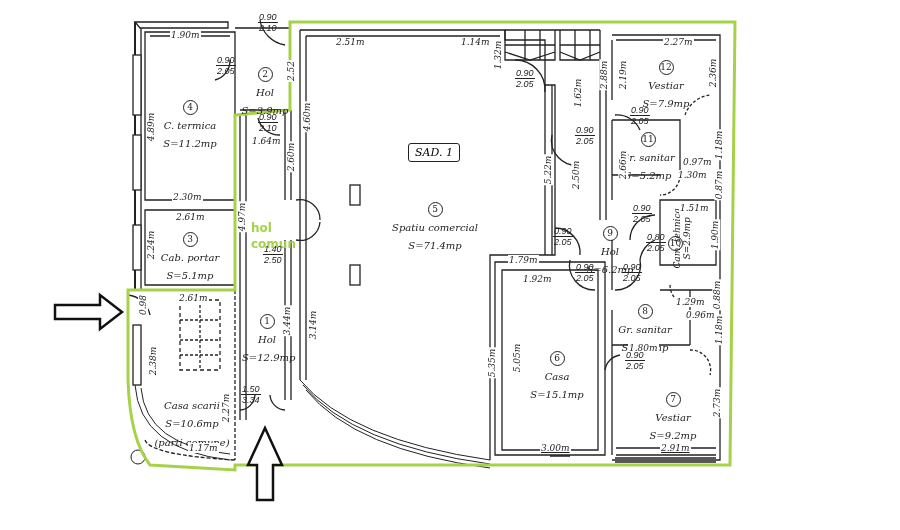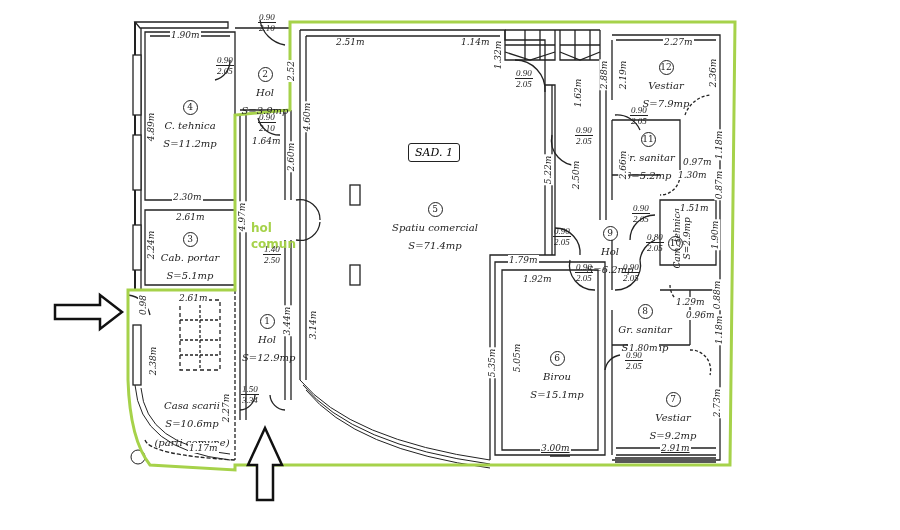--- a/index.html
+++ b/index.html
@@ -4,21 +4,21 @@
 <style>
   html,body{margin:0;padding:0;background:#fff;}
   body{width:900px;height:530px;position:relative;overflow:hidden;font-family:"DejaVu Serif",serif;}
   #plan{position:absolute;left:0;top:0;width:900px;height:530px;}
   .lbl{position:absolute;font-family:"DejaVu Serif",serif;font-style:italic;color:#222;text-align:center;line-height:1.15;white-space:nowrap;}
   .rname{font-size:10px;}
   .rarea{font-size:10px;}
   .num{display:inline-block;width:13px;height:13px;border:1px solid #222;border-radius:50%;font-size:9px;line-height:13px;text-align:center;font-style:normal;}
   .dim{position:absolute;font-family:"DejaVu Serif",serif;font-style:italic;font-size:9px;color:#222;white-space:nowrap;background:#fff;line-height:10px;padding:0 1px;}
   .vdim{transform:rotate(-90deg);transform-origin:center center;}
-  .door{position:absolute;font-family:Liberation Serif, serif;font-style:italic;font-size:9px;color:#222;text-align:center;line-height:10px;}
+  .door{position:absolute;font-family:Liberation Sans, sans-serif;font-style:italic;font-size:9px;color:#222;text-align:center;line-height:10px;}
   .door .top{border-bottom:1px solid #222;display:block;padding:0 1px;}
   .hol-comun{position:absolute;font-family:"DejaVu Sans",sans-serif;font-weight:bold;font-size:12px;color:#a6d24a;line-height:16px;}
   .sad{position:absolute;border:1px solid #222;border-radius:3px;font-style:italic;font-size:11px;padding:2px 6px;font-family:"DejaVu Serif",serif;}
 </style>
 </head>
 <body>
 
 <svg id="plan" viewBox="0 0 900 530" xmlns="http://www.w3.org/2000/svg">
   <g stroke="#222" fill="none" stroke-width="1.3">
 
@@ -131,31 +131,31 @@
   <span class="rname">Hol</span><br>
   <span class="rarea">S=3.9mp</span>
 </div>
 <div class="lbl" style="left:160px;top:228px;width:60px;">
   <span class="num">3</span><br>
   <span class="rname">Cab. portar</span><br>
   <span class="rarea">S=5.1mp</span>
 </div>
 <div class="lbl" style="left:160px;top:96px;width:60px;">
   <span class="num">4</span><br>
-  <span class="rname">C. tehnica</span><br>
+  <span class="rname">C. termica</span><br>
   <span class="rarea">S=11.2mp</span>
 </div>
 <div class="lbl" style="left:385px;top:198px;width:100px;">
   <span class="num">5</span><br>
   <span class="rname">Spatiu comercial</span><br>
   <span class="rarea">S=71.4mp</span>
 </div>
 <div class="lbl" style="left:527px;top:347px;width:60px;">
   <span class="num">6</span><br>
-  <span class="rname">Birou</span><br>
+  <span class="rname">Casa</span><br>
   <span class="rarea">S=15.1mp</span>
 </div>
 <div class="lbl" style="left:643px;top:388px;width:60px;">
   <span class="num">7</span><br>
   <span class="rname">Vestiar</span><br>
   <span class="rarea">S=9.2mp</span>
 </div>
 <div class="lbl" style="left:615px;top:300px;width:60px;">
   <span class="num">8</span><br>
   <span class="rname">Gr. sanitar</span><br>

